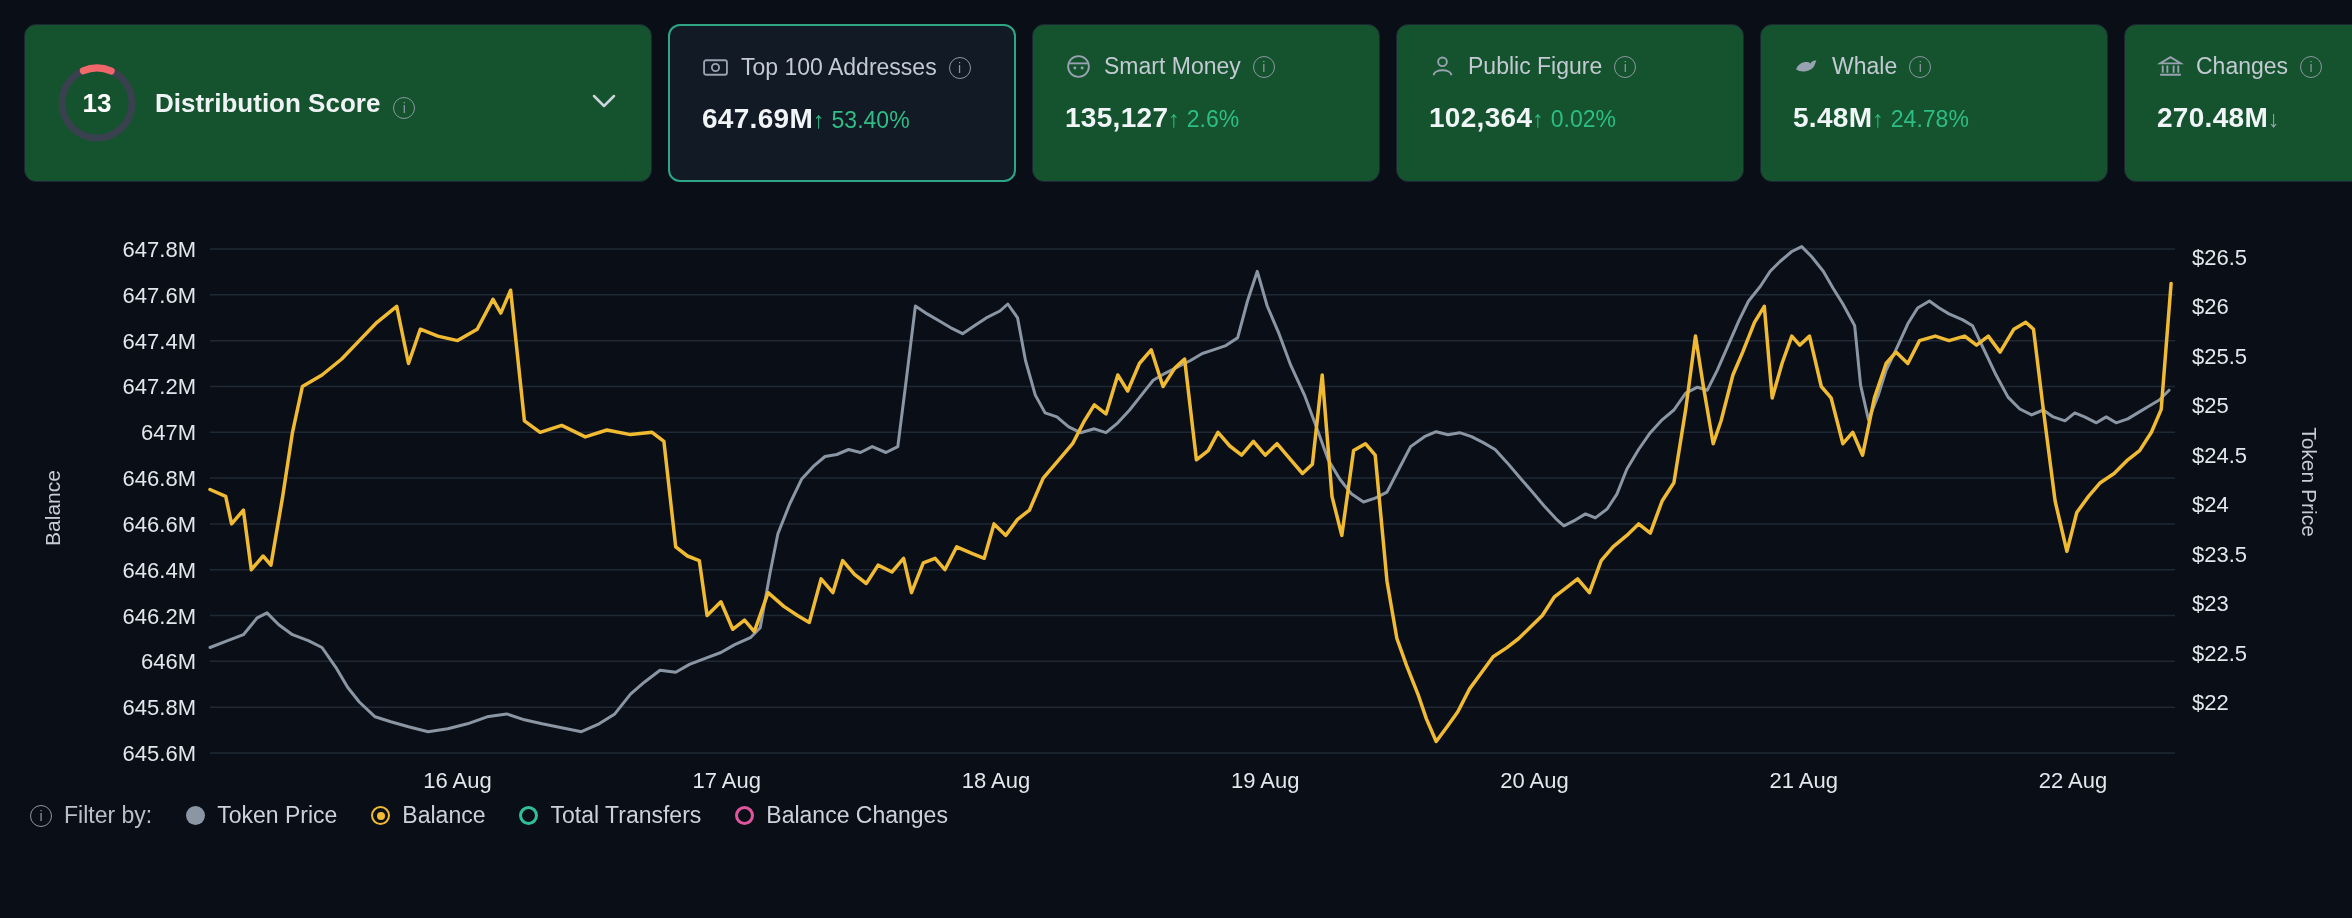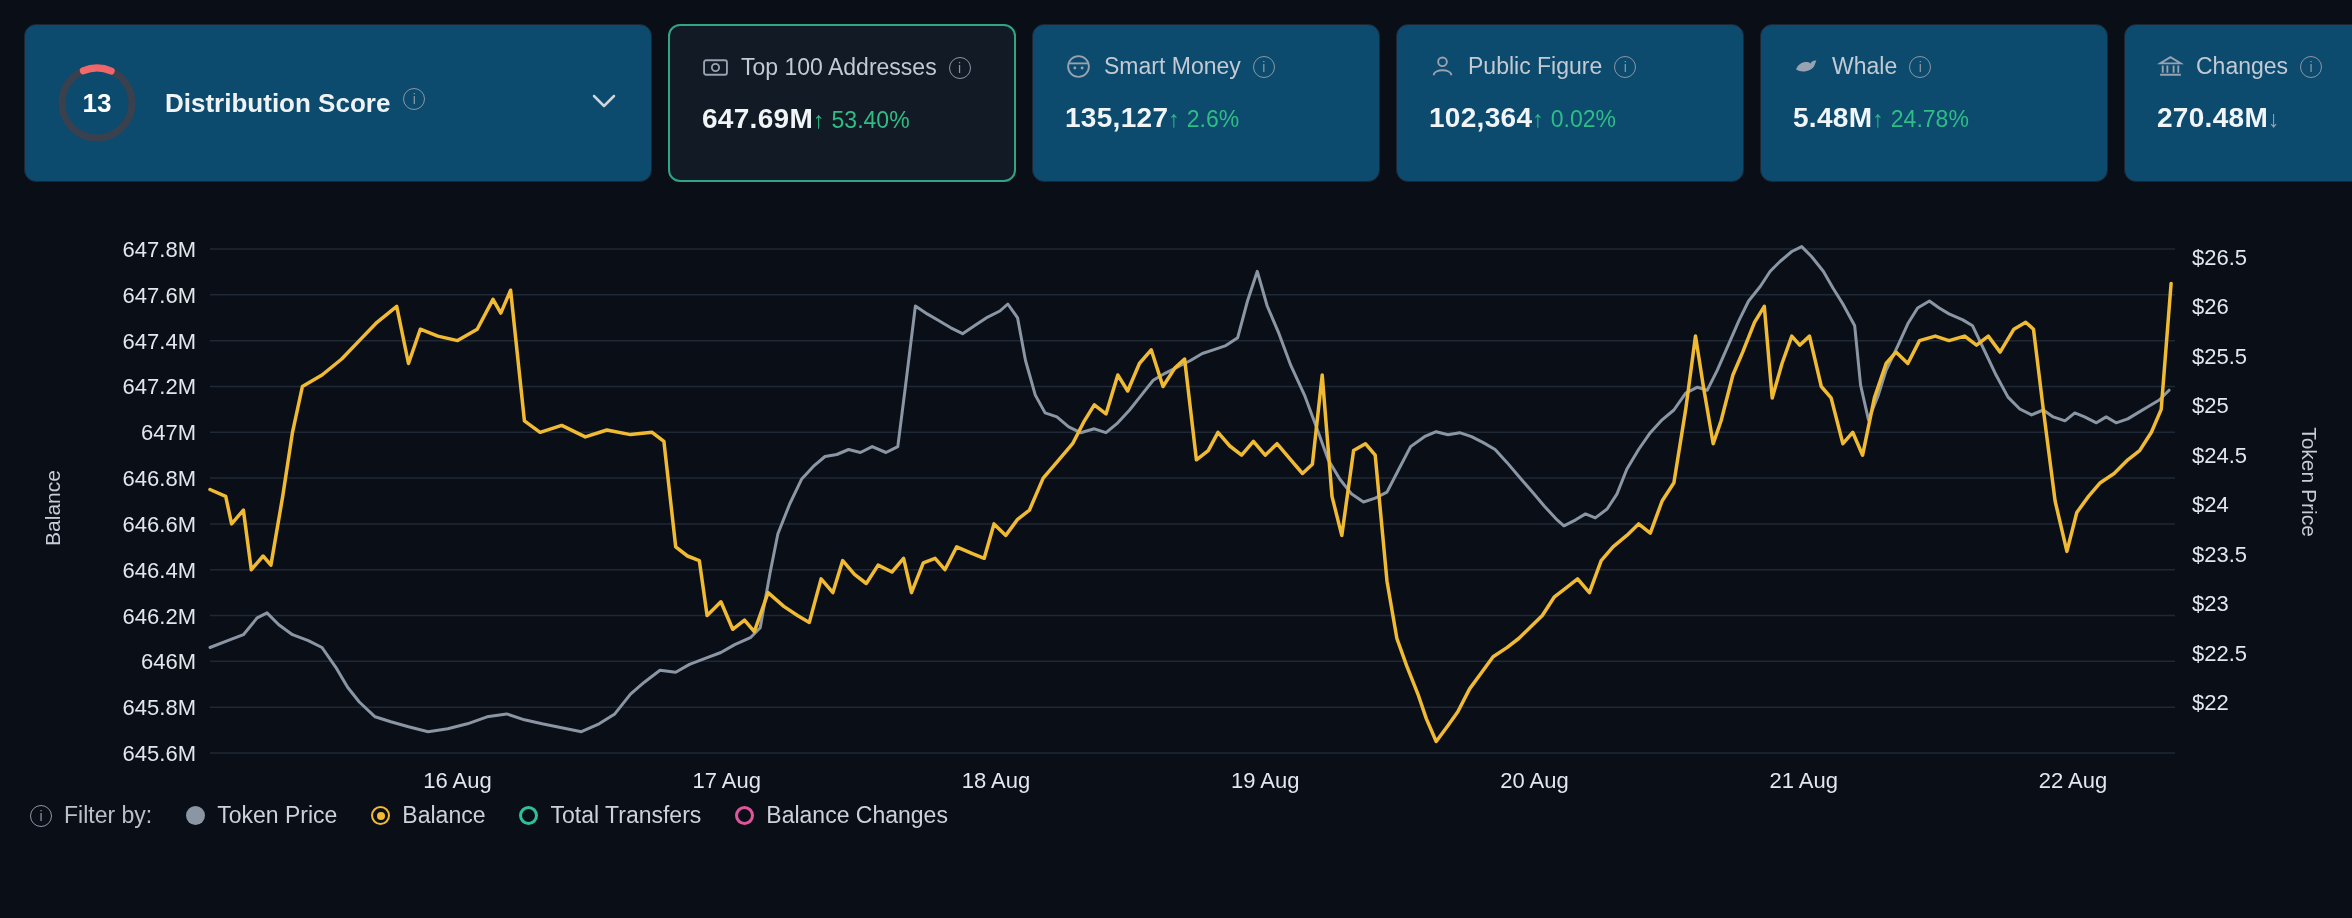--- a/index.html
+++ b/index.html
@@ -5,29 +5,29 @@
   html,body{margin:0;padding:0;}
   body{
     width:2352px;height:918px;position:relative;overflow:hidden;
     background:#0a0f17;color:#e8ecf1;
     font-family:"Liberation Sans","DejaVu Sans",sans-serif;
   }
   :root{
     --green:#2ebd85;--yellow:#f0ba32;--grayline:#8b96a5;--selborder:#2fa586;
   }
   .cards-row{position:absolute;top:24px;left:24px;display:flex;gap:16px;height:158px;}
-  .card{background:#0c4a6e;border:1px solid #1d2634;border-radius:12px;box-sizing:border-box;flex:none;}
-  
-  .score-card{width:628px;display:flex;align-items:center;gap:26px;padding:0 34px 0 30px;}
+  .card{background:#14532d;border:1px solid #1d2634;border-radius:12px;box-sizing:border-box;flex:none;}
+  
+  .score-card{width:628px;display:flex;align-items:center;gap:16px;padding:0 34px 0 30px;}
   .gauge{width:84px;height:84px;position:relative;flex:none;}
   .gauge svg{position:absolute;inset:0;}
   .gauge .score{position:absolute;inset:0;display:flex;align-items:center;justify-content:center;
     font-size:26px;font-weight:bold;color:#ffffff;}
   .score-text{display:flex;flex-direction:column;gap:10px;flex:1;min-width:0;}
-  .score-title-row{display:flex;align-items:flex-start;gap:13px;font-size:26px;font-weight:bold;color:#f0f3f6;}
+  .score-title-row{display:flex;align-items:flex-end;gap:13px;font-size:26px;font-weight:bold;color:#f0f3f6;}
   .score-subtitle{font-size:23px;color:#8d96a3;}
   .chevron{flex:none;cursor:pointer;}
   
   .metric-card{width:348px;padding:28px 32px;display:flex;flex-direction:column;gap:22px;cursor:pointer;}
   .metric-card.selected{background:#111a25;border:2px solid var(--selborder);}
   .metric-title{display:flex;align-items:center;gap:12px;font-size:23px;color:#c3cad3;white-space:nowrap;}
   .metric-icon{flex:none;display:inline-flex;color:#98a2b0;}
   .metric-value-row{display:flex;align-items:baseline;gap:0;white-space:nowrap;}
   .metric-value{font-size:28px;font-weight:bold;color:#f2f5f8;letter-spacing:.3px;}
   .metric-change{font-size:23px;display:inline-flex;gap:7px;align-items:baseline;}

